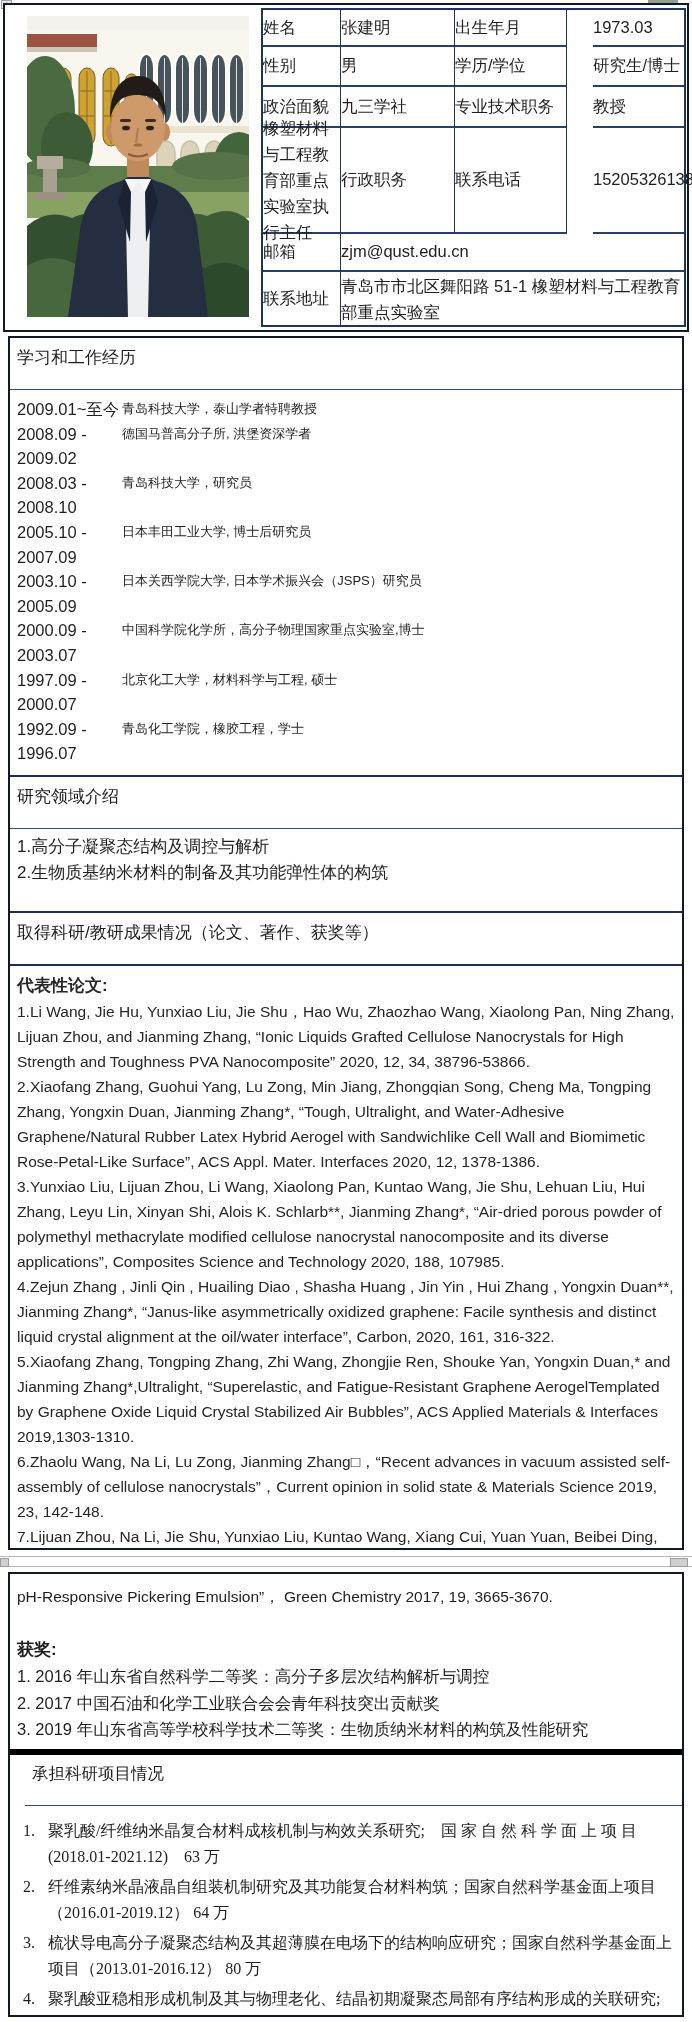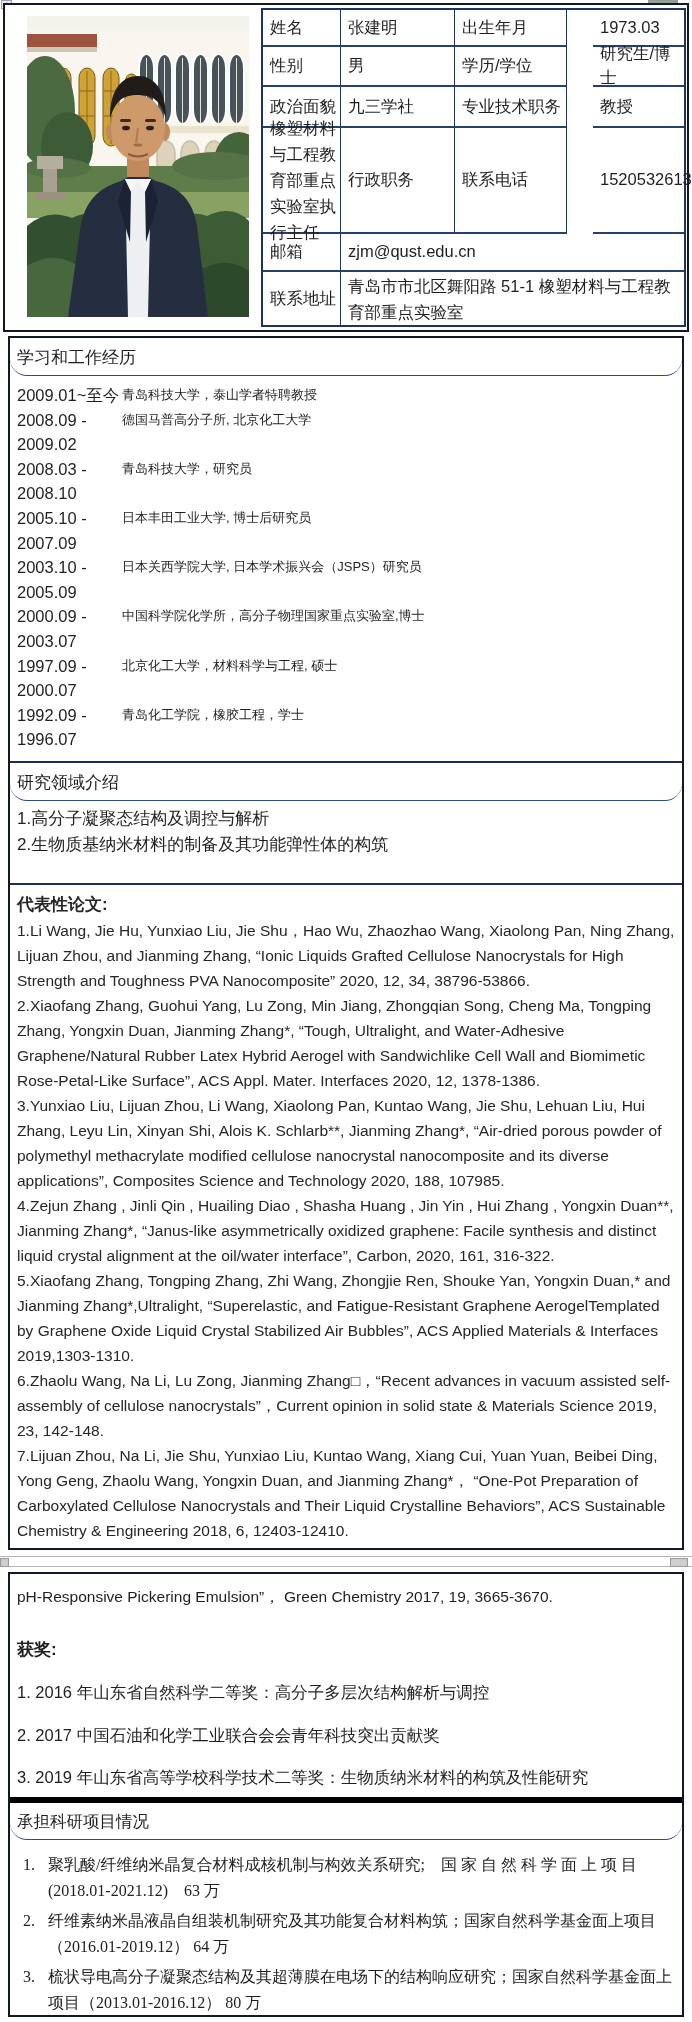--- a/index.html
+++ b/index.html
@@ -19,28 +19,28 @@
   #block2{left:8px;top:336px;width:676px;height:1214px;overflow:hidden;}
   #block3{left:8px;top:1572px;width:676px;height:445px;overflow:hidden;}
 
   
   .photo-wrap{position:absolute;left:22px;top:11px;width:222px;height:301px;}
   .photo-wrap svg{display:block;}
   .info-table{position:absolute;left:256px;top:3px;border:2px solid #1d345c;background:#fff;
     display:grid;grid-template-columns:78px 114px 112px 117px;
     grid-template-rows:37px 40px 41px 106px 38px 53px;font-size:16.5px;}
   .cell{border-right:1.5px solid #1d345c;border-bottom:2px solid #24406b;
-    display:flex;align-items:center;padding-left:7px;box-sizing:border-box;line-height:1.45;}
+    display:flex;align-items:center;box-sizing:border-box;line-height:1.45;}
   .cell.lastcol{border-right:none;margin-left:26px;}
   .cell.lastrow{border-bottom:none;}
   .cell.span3{grid-column:2 / 5;border-right:none;}
   .cell.wrap{line-height:26px;align-items:center;}
 
   
-  .sec-title{font-size:17px;padding:8px 6px 6px 7px;border-bottom:1.5px solid #2e4d7b;border-radius:17px;}
+  .sec-title{font-size:17px;padding:8px 6px 20px 7px;border-bottom:1.5px solid #2e4d7b;}
   .dark-sep{border-bottom:2px solid #1a2f55;}
   .exp-list{padding:7px 4px 9px 7px;border-bottom:2px solid #1a2f55;}
   .exp-row{display:flex;line-height:24.6px;font-size:16.5px;}
   .exp-period{flex:0 0 105px;}
   .exp-detail{flex:1;font-size:13px;}
   .research{padding:5px 4px 25px 7px;border-bottom:2px solid #1a2f55;font-size:17px;line-height:26px;}
   .pubs{padding:6px 2px 8px 7px;font-size:15.5px;line-height:25px;color:#262626;}
   .pubs-heading{font-weight:bold;font-size:17px;line-height:27px;}
   .pub{margin:0;}
 
@@ -48,22 +48,22 @@
   .pagebreak{position:absolute;left:0;top:1550px;width:692px;height:22px;}
   .pb-line{position:absolute;left:0;width:692px;height:1px;background:#b5b5b5;}
   .pb-line.l1{top:6px;}
   .pb-line.l2{top:16px;}
   .pb-tab-r{position:absolute;right:4px;top:8px;width:16px;height:7px;background:#cfcfcf;border:1px solid #9b9b9b;}
   .pb-tab-l{position:absolute;left:0;top:8px;width:7px;height:7px;background:#cfcfcf;border:1px solid #9b9b9b;}
 
   
   .cont1{padding:10px 5px 6px 7px;border-bottom:6px solid #000000;font-size:15.5px;line-height:25px;}
   .awards-heading{font-weight:bold;font-size:17px;line-height:27px;margin-top:27px;}
-  .award{font-size:16.5px;line-height:26.5px;margin-top:16px;}
-  .projects-title{font-size:16.5px;}
+  .award{font-size:16.5px;line-height:26.5px;}
+  .projects-title{font-size:16.5px;margin-left:15px;}
   .projects{margin:0;padding:12px 6px 0 7px;list-style:none;
     font-family:"Liberation Serif","DejaVu Serif",serif;font-size:16px;line-height:26px;}
   .project-item{position:relative;padding-left:31px;margin-bottom:4px;}
   .project-num{position:absolute;left:6px;top:0;}
 </style>
 </head>
 <body>
 
 <div class="artifact-tl"></div>
 <div class="artifact-tr"></div>
@@ -232,21 +232,21 @@
 <section class="block" id="block2">
   <div class="sec-title">学习和工作经历</div>
 
   <div class="exp-list">
     <div class="exp-row">
         <span class="exp-period">2009.01~至今</span>
         <span class="exp-detail">青岛科技大学，泰山学者特聘教授</span>
       </div>
     <div class="exp-row">
         <span class="exp-period">2008.09 - 2009.02</span>
-        <span class="exp-detail">德国马普高分子所, 北京化工大学</span>
+        <span class="exp-detail">德国马普高分子所, 洪堡资深学者</span>
       </div>
     <div class="exp-row">
         <span class="exp-period">2008.03 - 2008.10</span>
         <span class="exp-detail">青岛科技大学，研究员</span>
       </div>
     <div class="exp-row">
         <span class="exp-period">2005.10 - 2007.09</span>
         <span class="exp-detail">日本丰田工业大学, 博士后研究员</span>
       </div>
     <div class="exp-row">
@@ -266,20 +266,21 @@
         <span class="exp-detail">青岛化工学院，橡胶工程，学士</span>
       </div>
   </div>
 
   <div class="sec-title">研究领域介绍</div>
   <div class="research">
     <div>1.高分子凝聚态结构及调控与解析</div>
     <div>2.生物质基纳米材料的制备及其功能弹性体的构筑</div>
   </div>
 
+  <div class="sec-title dark-sep">取得科研/教研成果情况（论文、著作、获奖等）</div>
 
   <div class="pubs">
     <div class="pubs-heading">代表性论文:</div>
     <p class="pub">1.Li Wang, Jie Hu, Yunxiao Liu, Jie Shu，Hao Wu, Zhaozhao Wang, Xiaolong Pan, Ning Zhang, Lijuan Zhou, and Jianming Zhang, “Ionic Liquids Grafted Cellulose Nanocrystals for High Strength and Toughness PVA Nanocomposite” 2020, 12, 34, 38796-53866.</p>
     <p class="pub">2.Xiaofang Zhang, Guohui Yang, Lu Zong, Min Jiang, Zhongqian Song, Cheng Ma, Tongping Zhang, Yongxin Duan, Jianming Zhang*, “Tough, Ultralight, and Water-Adhesive Graphene/Natural Rubber Latex Hybrid Aerogel with Sandwichlike Cell Wall and Biomimetic Rose-Petal-Like Surface”, ACS Appl. Mater. Interfaces 2020, 12, 1378-1386.</p>
     <p class="pub">3.Yunxiao Liu, Lijuan Zhou, Li Wang, Xiaolong Pan, Kuntao Wang, Jie Shu, Lehuan Liu, Hui Zhang, Leyu Lin, Xinyan Shi, Alois K. Schlarb**, Jianming Zhang*, “Air-dried porous powder of polymethyl methacrylate modified cellulose nanocrystal nanocomposite and its diverse applications”, Composites Science and Technology 2020, 188, 107985.</p>
     <p class="pub">4.Zejun Zhang , Jinli Qin , Huailing Diao , Shasha Huang , Jin Yin , Hui Zhang , Yongxin Duan**, Jianming Zhang*, “Janus-like asymmetrically oxidized graphene: Facile synthesis and distinct liquid crystal alignment at the oil/water interface”, Carbon, 2020, 161, 316-322.</p>
     <p class="pub">5.Xiaofang Zhang, Tongping Zhang, Zhi Wang, Zhongjie Ren, Shouke Yan, Yongxin Duan,* and Jianming Zhang*,Ultralight, “Superelastic, and Fatigue-Resistant Graphene AerogelTemplated by Graphene Oxide Liquid Crystal Stabilized Air Bubbles”, ACS Applied Materials &amp; Interfaces 2019,1303-1310.</p>
     <p class="pub">6.Zhaolu Wang, Na Li, Lu Zong, Jianming Zhang□，“Recent advances in vacuum assisted self-assembly of cellulose nanocrystals”，Current opinion in solid state &amp; Materials Science 2019, 23, 142-148.</p>
     <p class="pub">7.Lijuan Zhou, Na Li, Jie Shu, Yunxiao Liu, Kuntao Wang, Xiang Cui, Yuan Yuan, Beibei Ding, Yong Geng, Zhaolu Wang, Yongxin Duan, and Jianming Zhang*， “One-Pot Preparation of Carboxylated Cellulose Nanocrystals and Their Liquid Crystalline Behaviors”, ACS Sustainable Chemistry &amp; Engineering 2018, 6, 12403-12410.</p>

